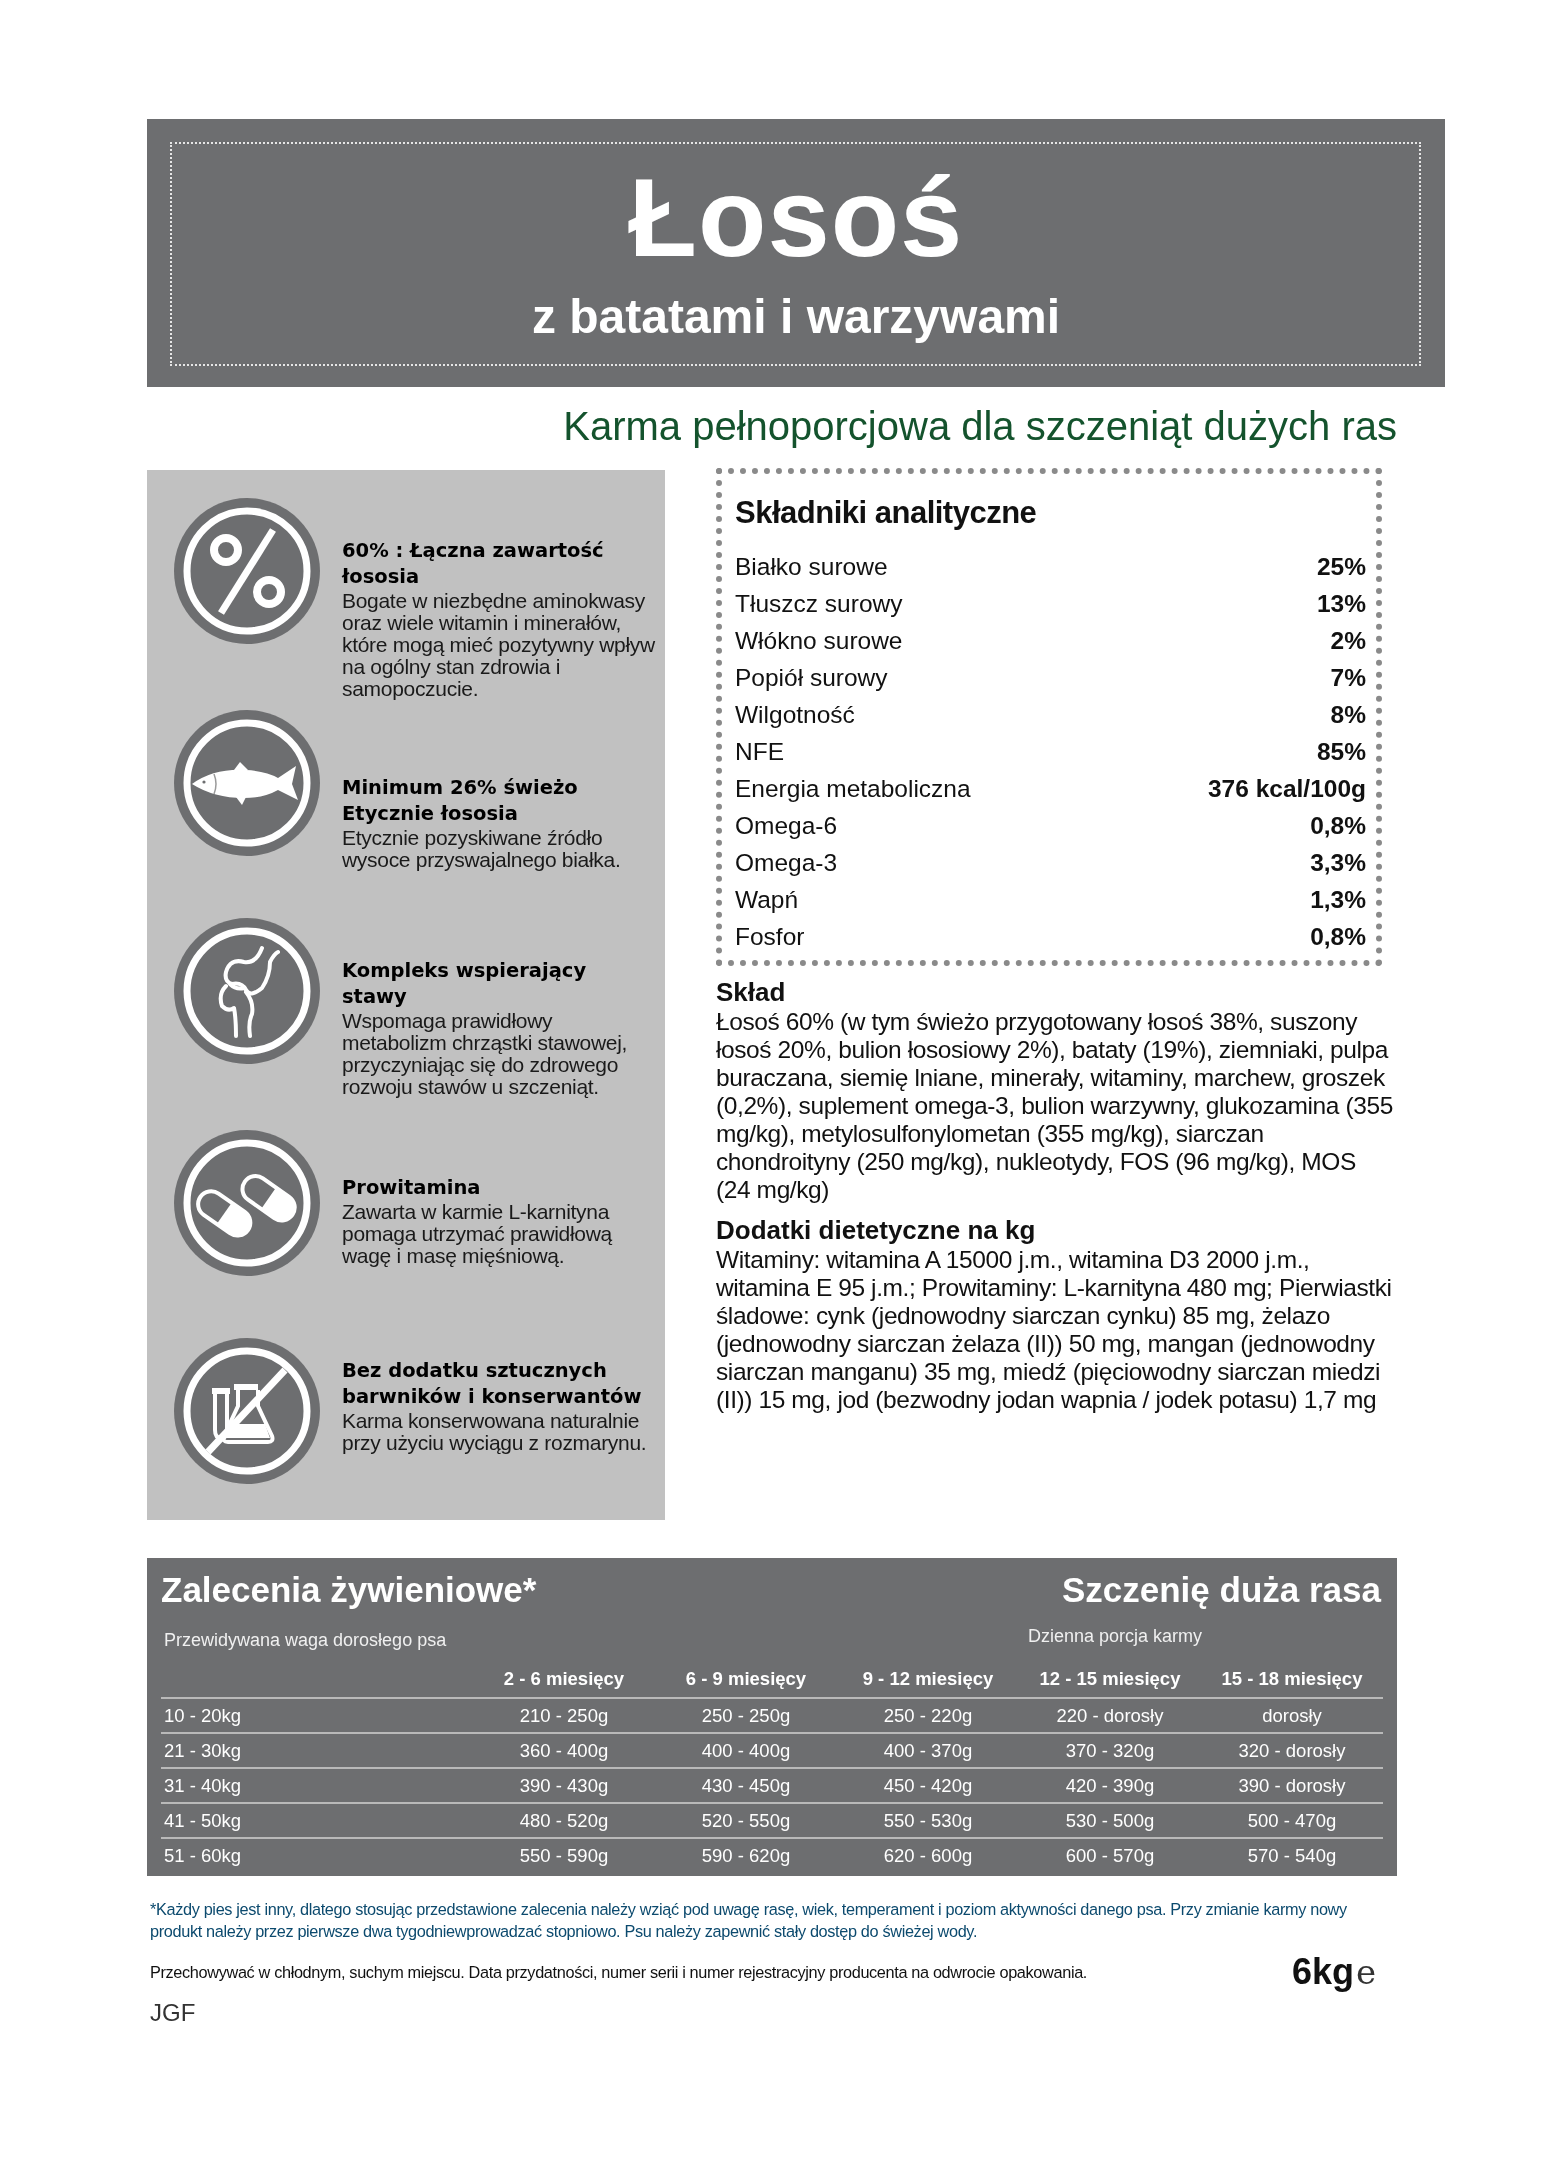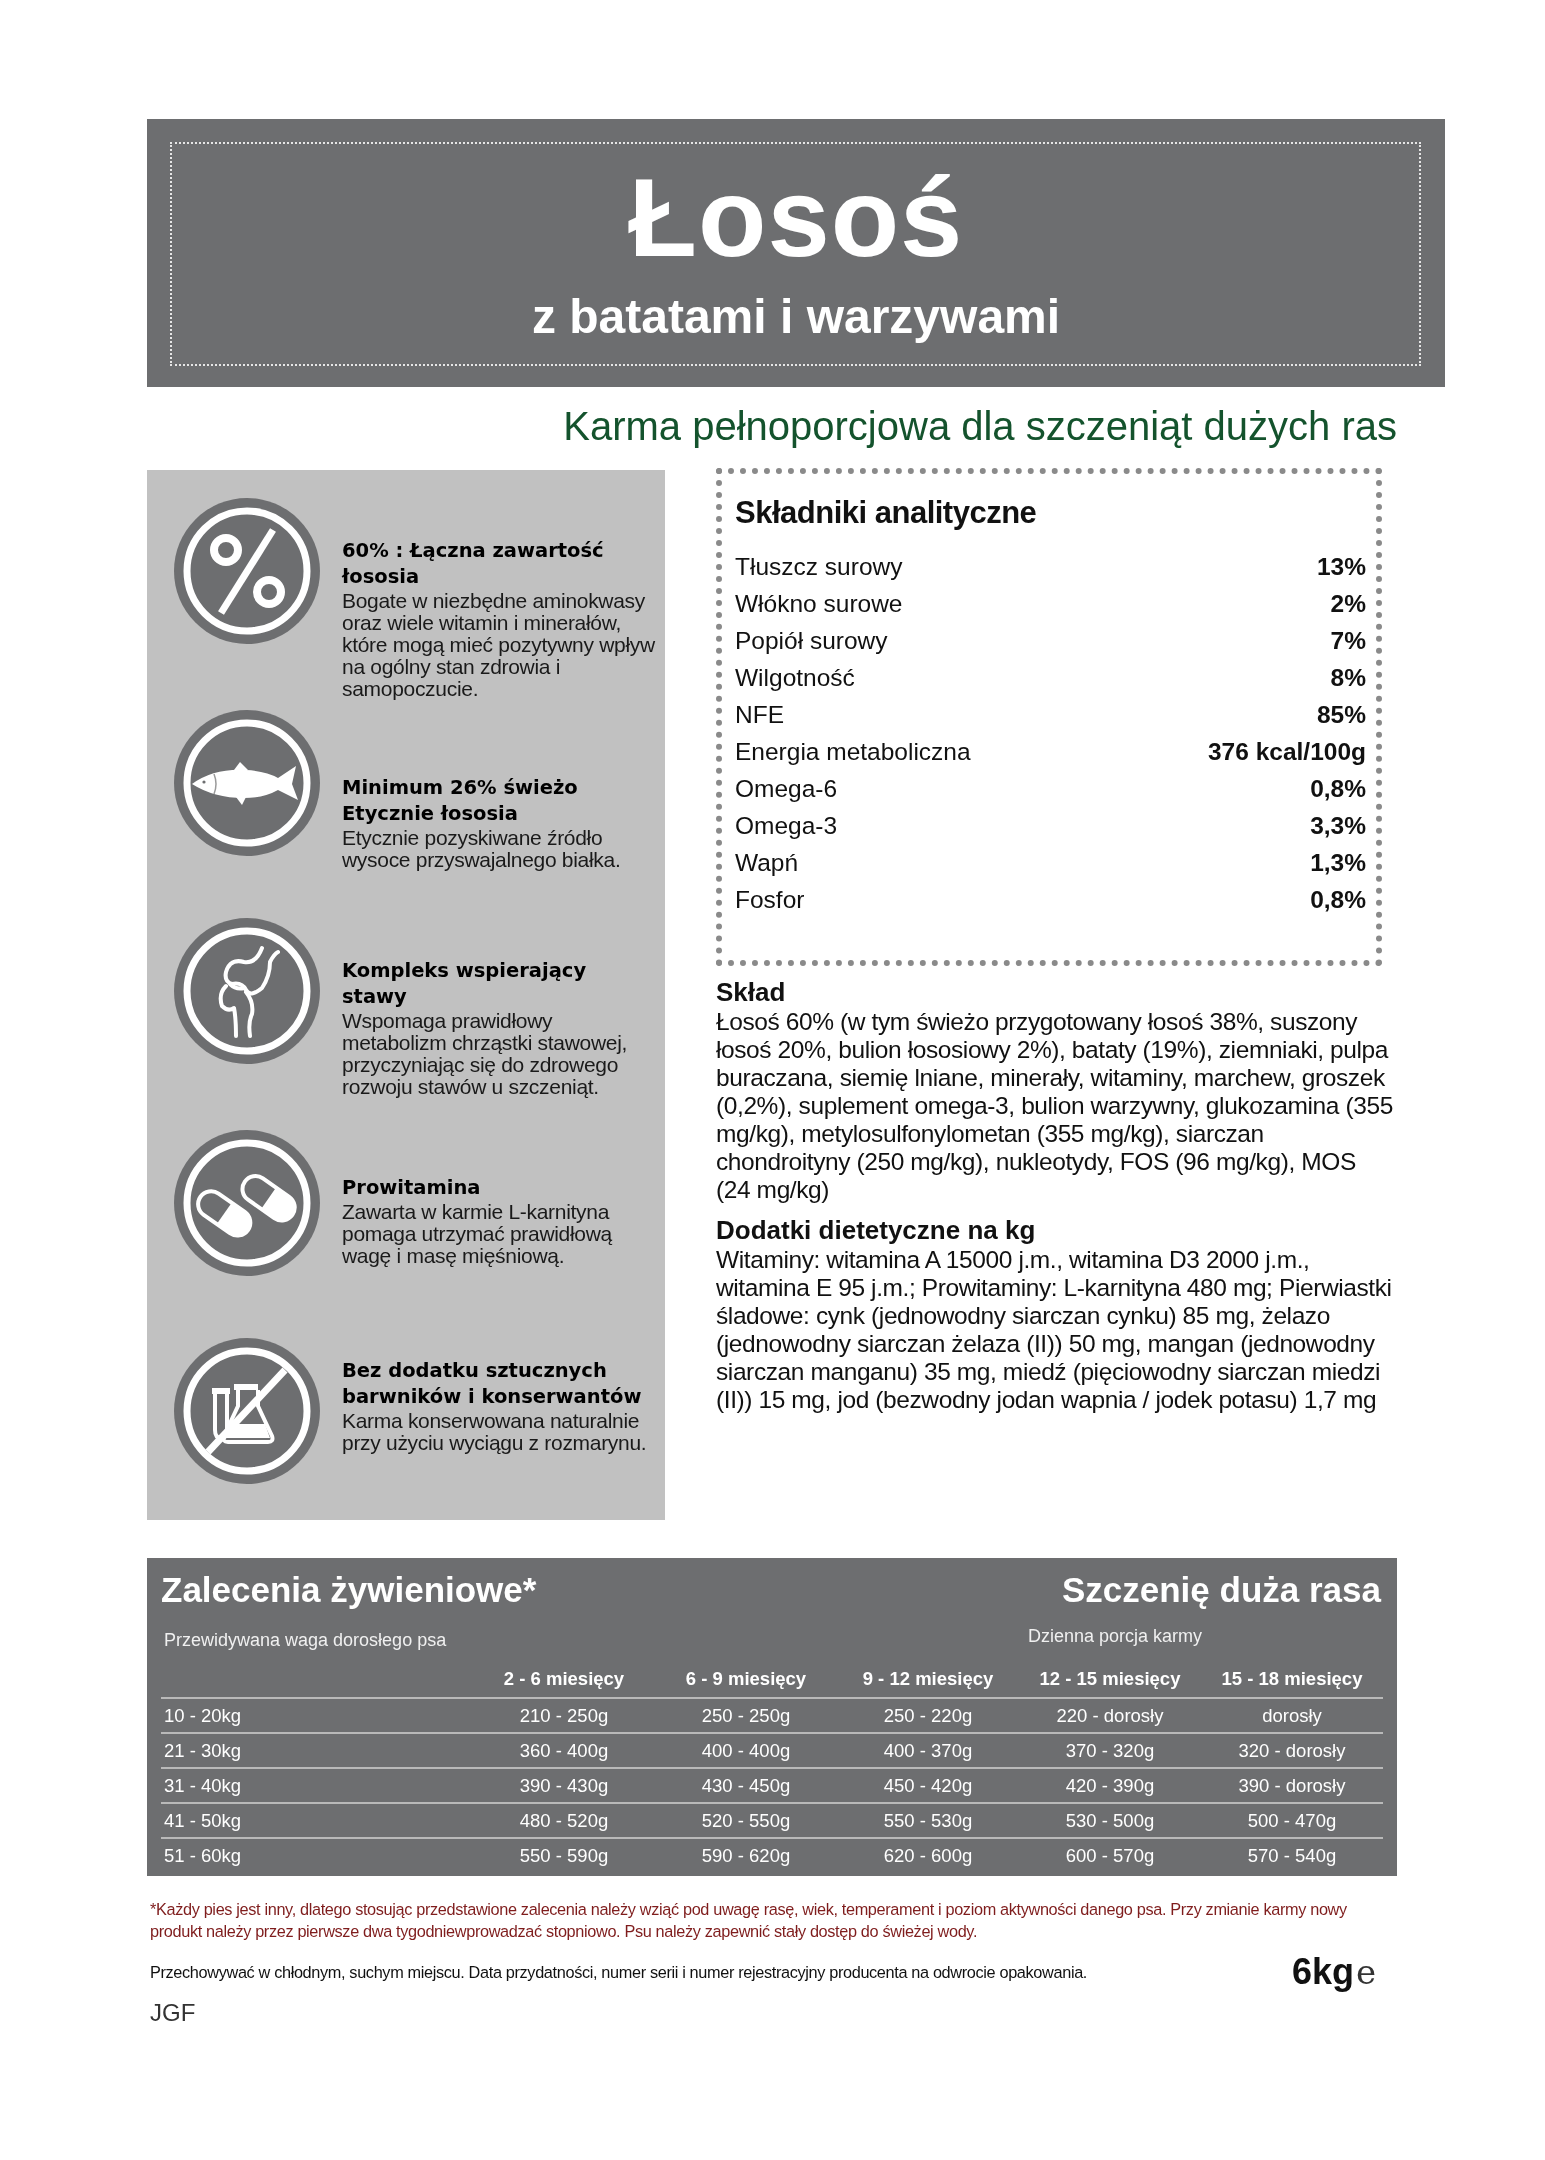--- a/index.html
+++ b/index.html
@@ -53,21 +53,21 @@
   #feed-table th { font-weight: bold; font-size: 18.5px; height: 34px; vertical-align: bottom;
                    padding: 0 0 7px 0; border-bottom: 2px solid #b9b9b9; color: #fff; }
   #feed-table th.wcol { text-align: left; }
   #feed-table td { font-size: 18.5px; text-align: center; height: 33px; padding: 0; border-bottom: 2px solid #b9b9b9; color: #fff; }
   #feed-table tr:last-child td { border-bottom: none; }
   #feed-table td.wcol { text-align: left; padding-left: 3px; }
   #feed-table col.c0 { width: 312px; }
   #feed-table col.cn { width: 182px; }
 
   
-  #footnote { left: 150px; top: 1898px; width: 1250px; font-size: 16.3px; line-height: 22px; color: #7f1d1d; letter-spacing: -0.35px; }
+  #footnote { left: 150px; top: 1898px; width: 1250px; font-size: 16.3px; line-height: 22px; color: #0c4a6e; letter-spacing: -0.35px; }
   #storage { left: 150px; top: 1961px; width: 1130px; font-size: 16.3px; line-height: 22px; color: #111; letter-spacing: -0.35px; }
   #weight { left: 1292px; top: 1950px; font-size: 36px; font-weight: bold; line-height: 44px; color: #111; }
   #weight .e { font-family: "DejaVu Serif", serif; font-weight: normal; font-size: 34px; color: #333; margin-left: 2px; }
   #brand { left: 150px; top: 1998px; font-size: 24px; line-height: 30px; color: #333; }
 </style>
 </head>
 <body>
 
 <div id="header" class="abs">
   <div class="dots"></div>
@@ -162,20 +162,24 @@
       <div class="fdesc">Karma konserwowana naturalnie przy użyciu wyciągu z rozmarynu.</div>
     </div>
   </div>
 </div>
 
 <div id="analytic" class="abs">
   <div class="border"></div>
   <div id="analytic-title">Składniki analityczne</div>
   <div id="analytic-rows">
     <div class="arow">
+        <span class="k">Białko surowe</span>
+        <span class="v">25%</span>
+      </div>
+    <div class="arow">
         <span class="k">Tłuszcz surowy</span>
         <span class="v">13%</span>
       </div>
     <div class="arow">
         <span class="k">Włókno surowe</span>
         <span class="v">2%</span>
       </div>
     <div class="arow">
         <span class="k">Popiół surowy</span>
         <span class="v">7%</span>

